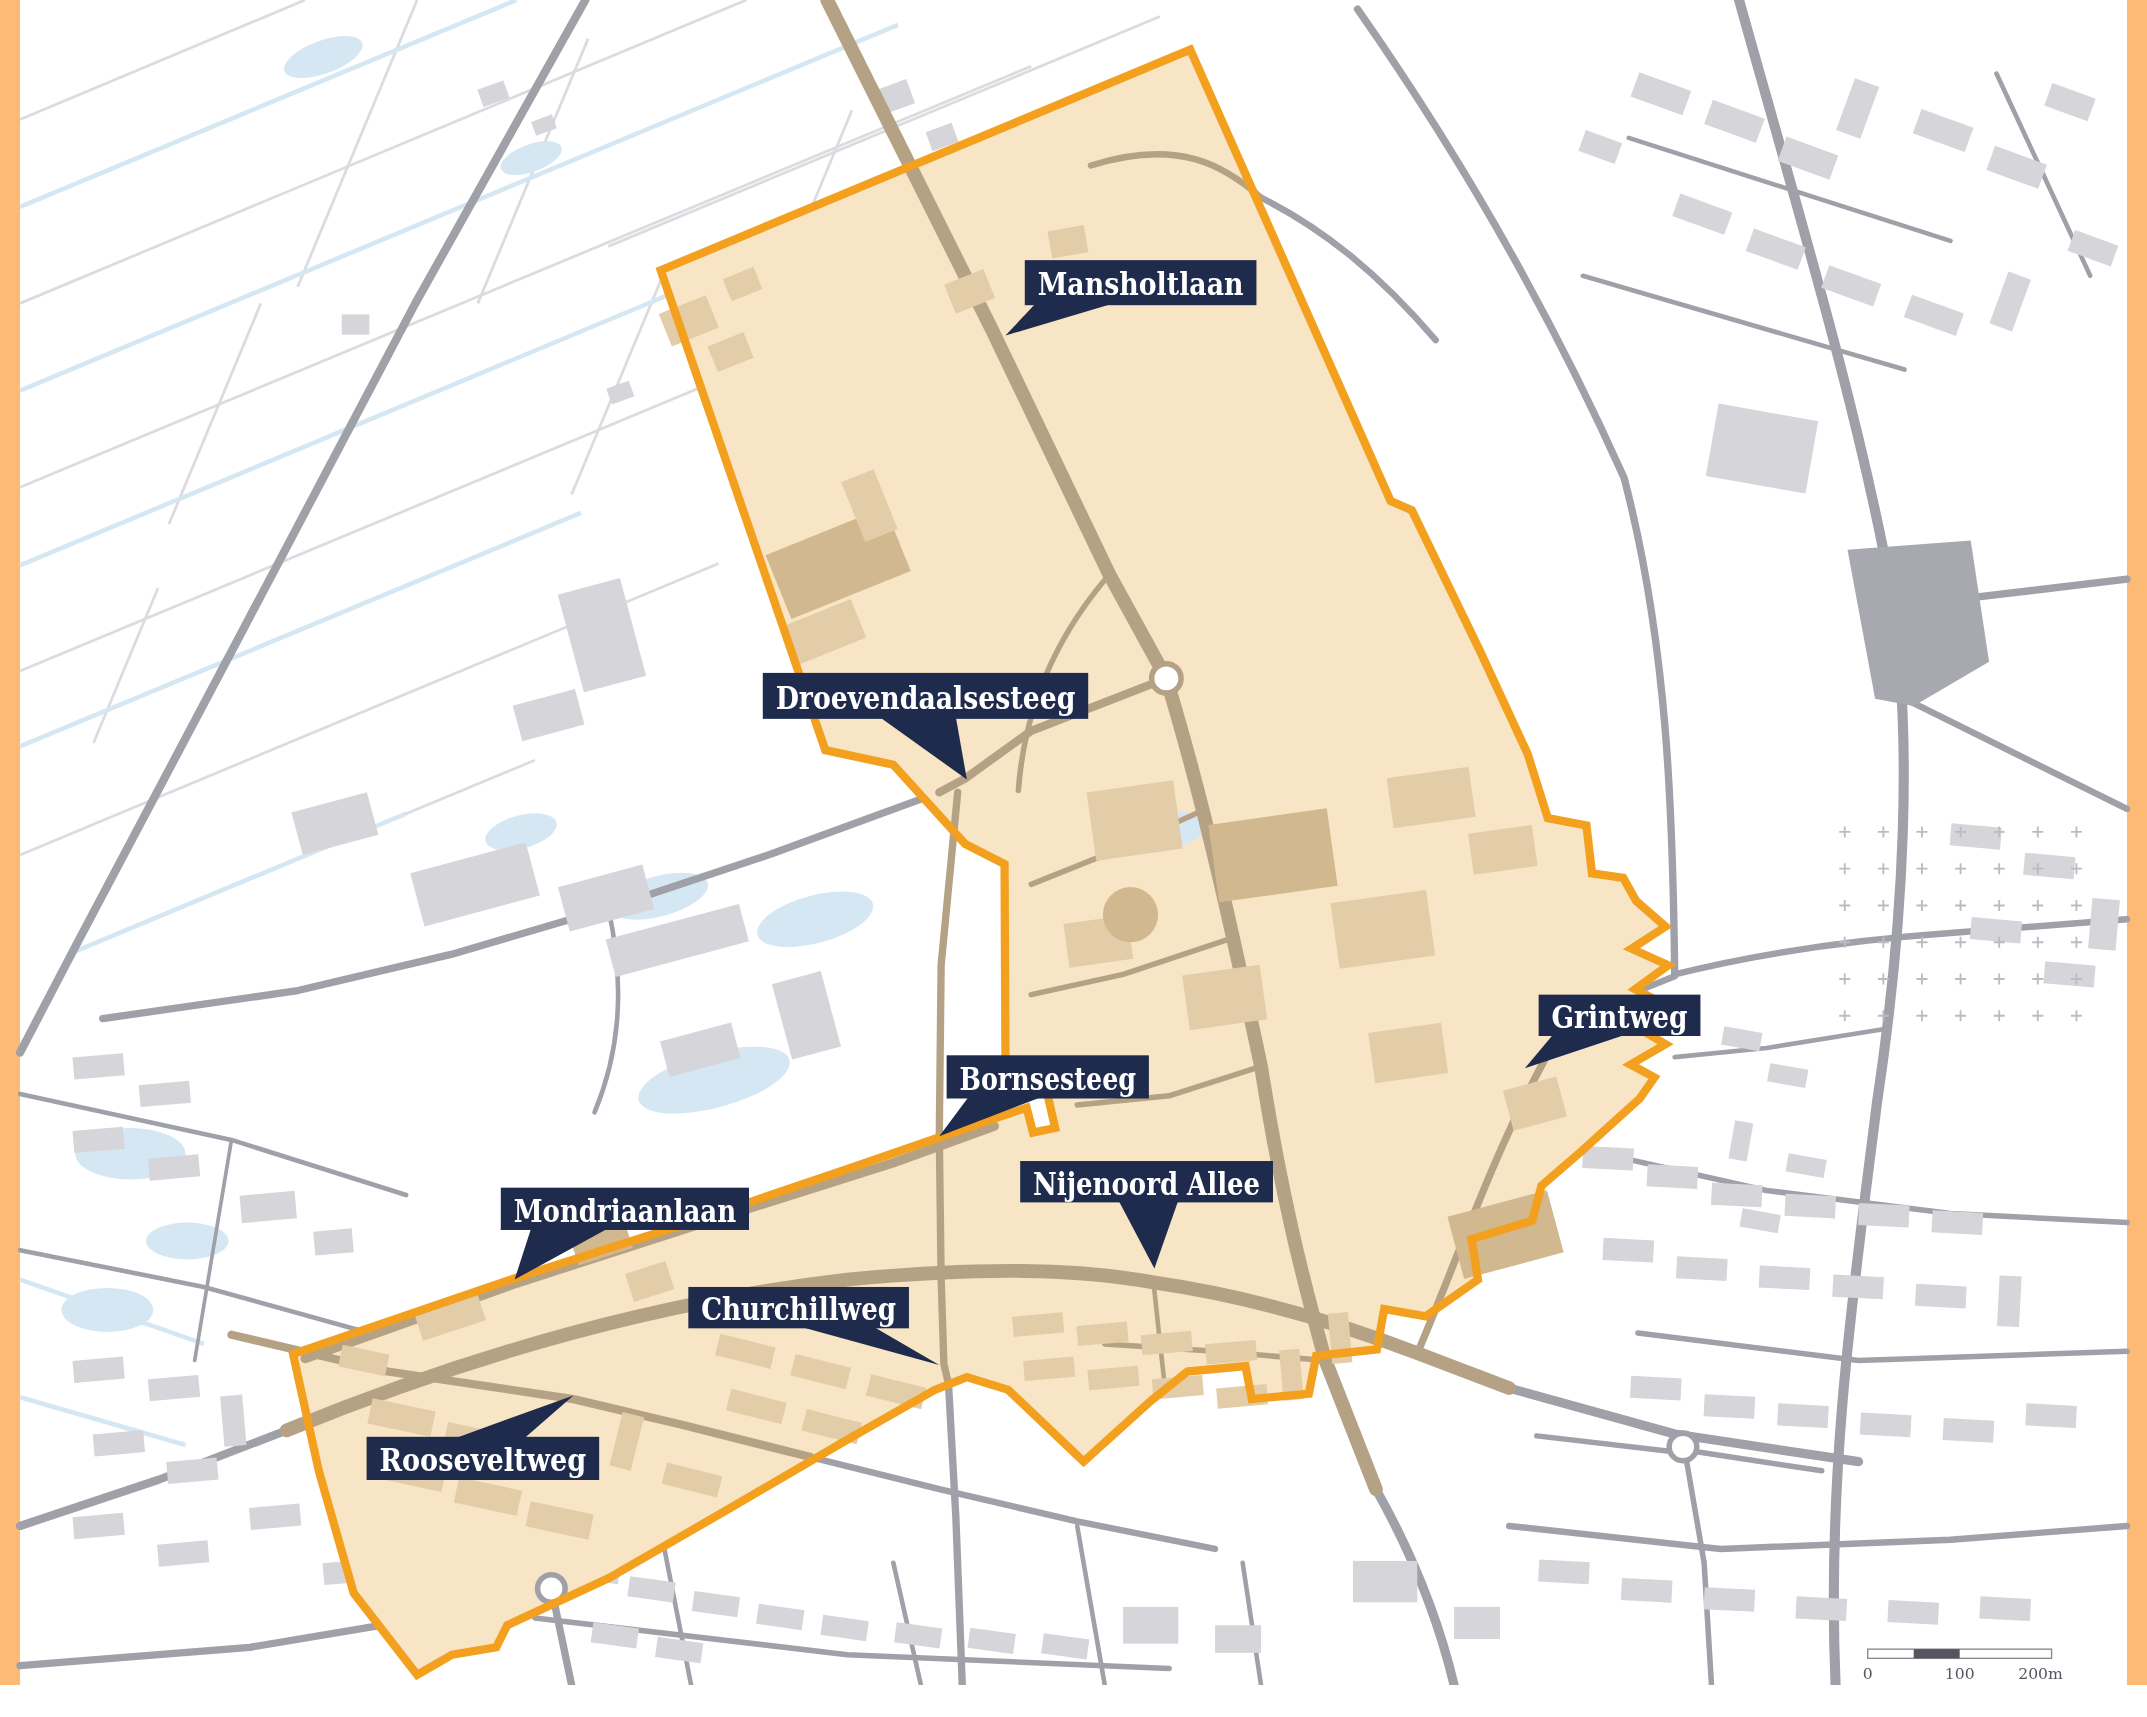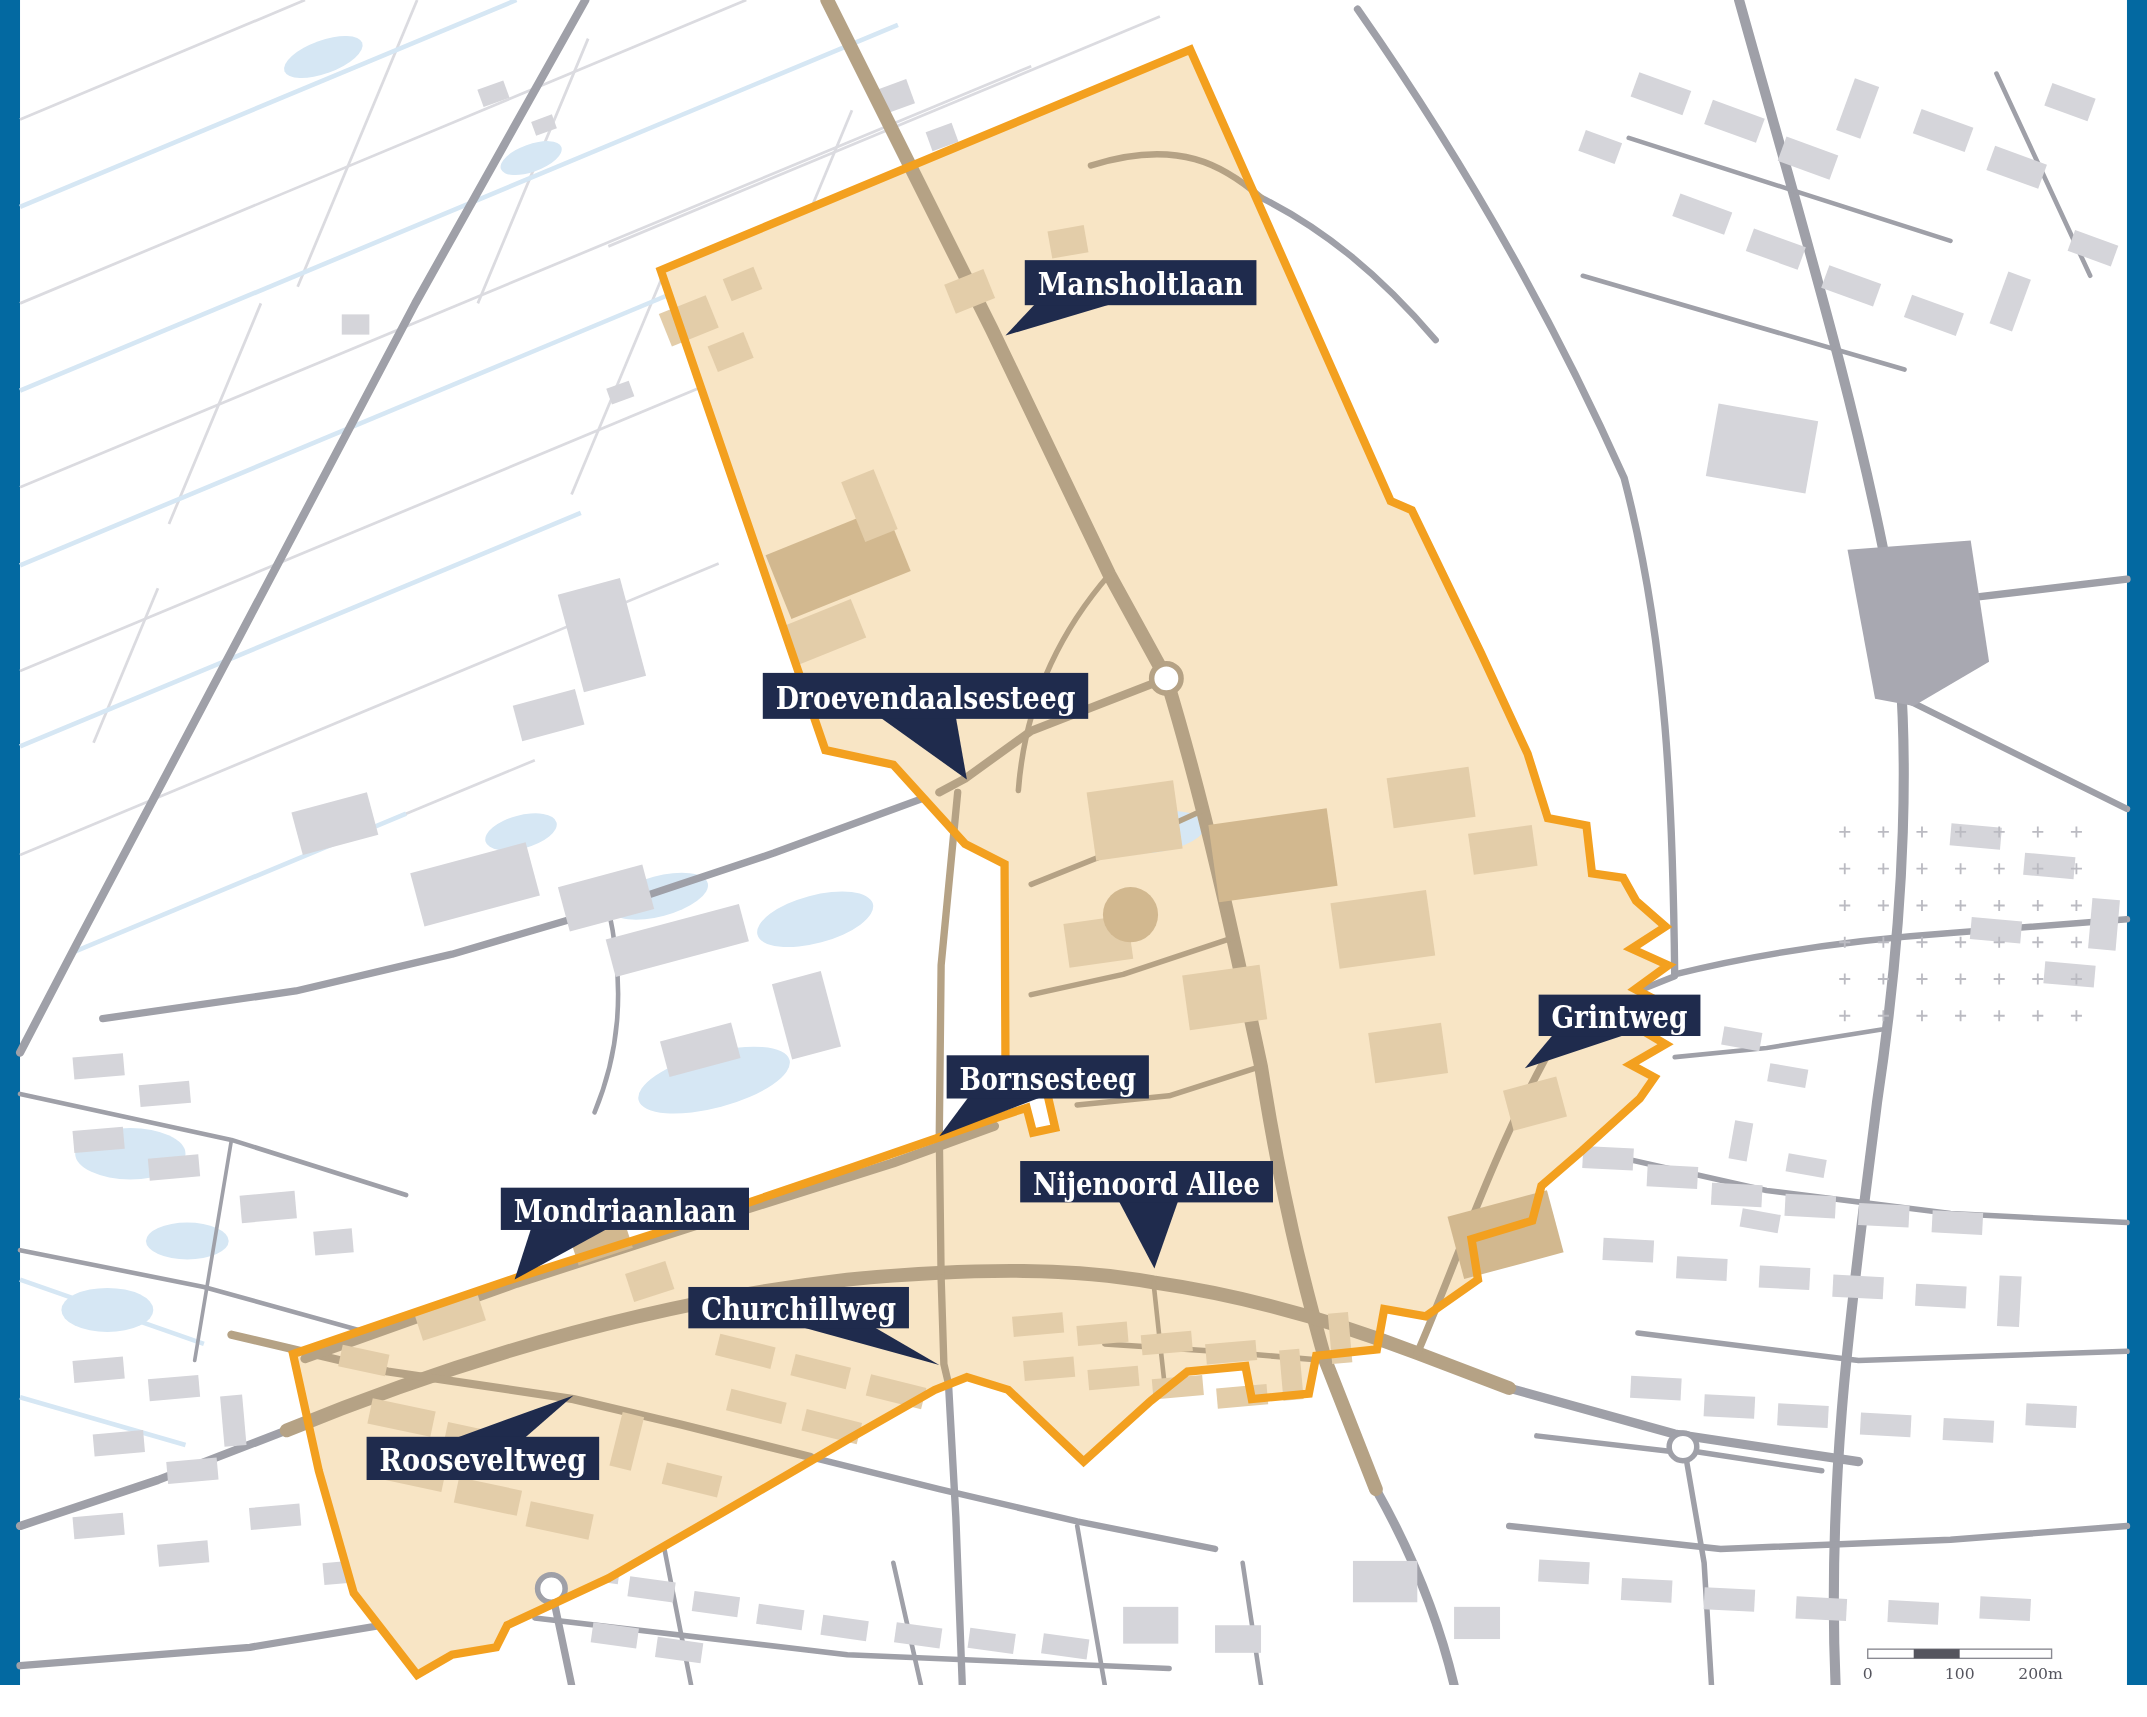--- a/index.html
+++ b/index.html
@@ -1,16 +1,16 @@
 <!DOCTYPE html>
 <html style="font-size:15px"><head>
 <meta charset="utf-8">
 <style>
   html,body{margin:0;padding:0;background:#ffffff;overflow:hidden;}
-  .map-wrap{width:2147px;height:1685px;position:relative;background:#0369a1;}
+  .map-wrap{width:2147px;height:1685px;position:relative;background:#fdba74;}
   svg{display:block;width:100%;height:100%;font-family:"DejaVu Serif","Liberation Serif",serif;}
   .lbl-text{fill:#ffffff;font-weight:bold;font-size:34px;font-family:"DejaVu Serif","Liberation Serif",serif;}
   .sb-text{fill:#55555e;font-size:17px;font-family:"DejaVu Serif","Liberation Serif",serif;}
 </style>
 </head>
 <body>
 
 <div class="map-wrap">
   <svg id="map-svg" xmlns="http://www.w3.org/2000/svg" viewBox="0 0 2292 1833">
       <rect x="0" y="0" width="2292" height="1833" fill="#ffffff"></rect>

